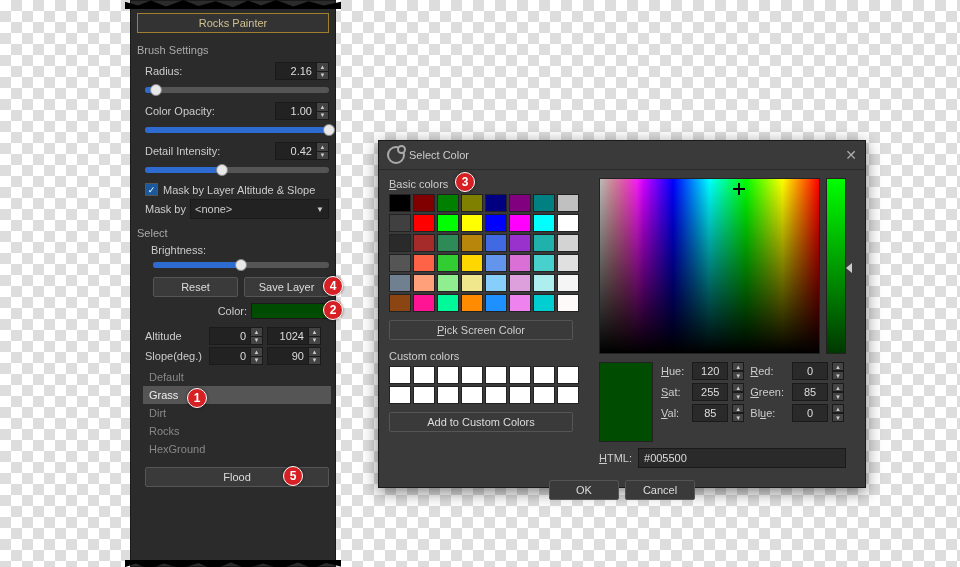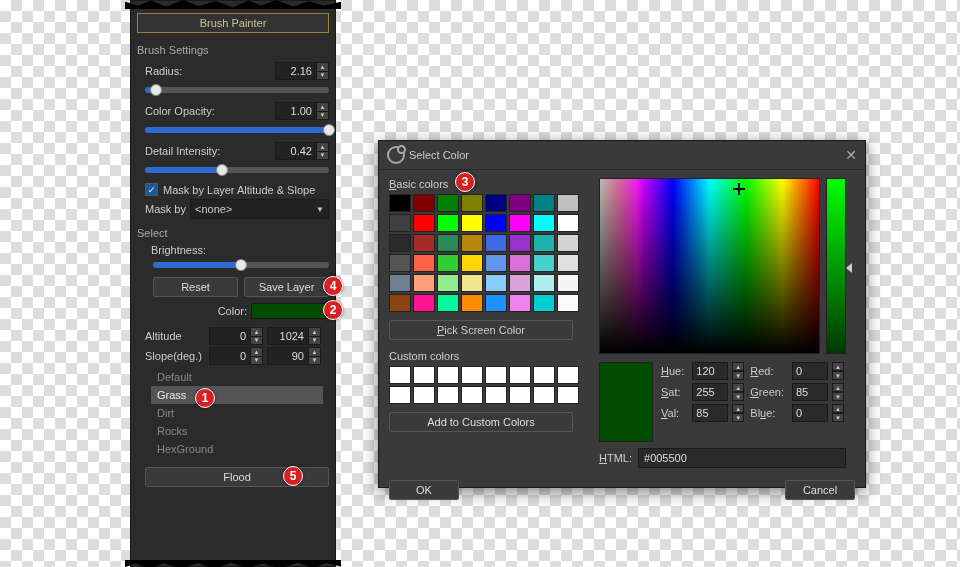--- a/index.html
+++ b/index.html
@@ -21,21 +21,21 @@
 .spin .arrows span+span{border-top:1px solid #1a1a1a}
 .slider{position:relative;height:6px;background:#555;border-radius:3px;margin:6px 2px 8px 2px}
 .slider .prog{position:absolute;left:0;top:0;height:100%;background:#2d6bd0;border-radius:3px}
 .slider .thumb{position:absolute;top:50%;width:12px;height:12px;border-radius:50%;background:#e8e8e8;border:1px solid #888;transform:translate(-50%,-50%)}
 .chk{display:flex;align-items:center;gap:5px;padding:2px}
 .chk .box{width:13px;height:13px;border:1px solid #555;background:#1a5a9c;display:flex;align-items:center;justify-content:center;color:#fff;font-size:9px}
 .dd{display:flex;align-items:center;background:#222;border:1px solid #1a1a1a;height:20px;padding:0 4px}
 .dd .tri{margin-left:auto;font-size:8px}
 .btn{background:#3a3a3a;border:1px solid #555;padding:3px 6px;text-align:center;cursor:pointer;border-radius:2px;color:#ddd}
 .swatch{width:78px;height:16px;background:#004c00;border:1px solid #1a1a1a}
-.layerlist{margin:2px 8px;display:flex;flex-direction:column}
+.layerlist{margin:2px 0;display:flex;flex-direction:column}
 .layerlist .item{padding:3px 6px;color:#888;cursor:pointer}
 .layerlist .item.sel{background:#555;color:#eee}
 .subgrp{margin-left:8px}
 .badge{position:absolute;width:20px;height:20px;border-radius:50%;background:#d62024;color:#fff;font-weight:bold;font-size:12px;display:flex;align-items:center;justify-content:center;border:1px solid #fff;box-shadow:0 0 3px rgba(0,0,0,.6);z-index:20}
 
 .dlg{position:absolute;left:378px;top:140px;width:488px;height:348px;background:#3a3a3a;border:1px solid #1a1a1a;box-shadow:0 4px 15px rgba(0,0,0,.5);display:flex;flex-direction:column}
 .dlg .title{display:flex;align-items:center;gap:4px;padding:5px 8px;background:#3a3a3a;border-bottom:1px solid #2a2a2a}
 .dlg .title .logo{width:18px;height:18px;border-radius:50%;border:2px solid #aaa;position:relative}
 .dlg .title .logo::after{content:"";position:absolute;width:5px;height:5px;border:2px solid #aaa;border-radius:50%;top:-3px;right:-3px;background:#3a3a3a}
 .dlg .title .x{margin-left:auto;font-size:14px;color:#aaa;cursor:pointer}
@@ -55,33 +55,33 @@
 .gradbox .cross::before,.gradbox .cross::after{content:"";position:absolute;background:#000}
 .gradbox .cross::before{left:5px;top:0;width:2px;height:12px}
 .gradbox .cross::after{top:5px;left:0;height:2px;width:12px}
 .huebar{width:20px;border:1px solid #222;background:linear-gradient(to bottom,#00ff00,#003800);position:relative}
 .huebar .arrow{position:absolute;right:-7px;top:48%;width:0;height:0;border-top:5px solid transparent;border-bottom:5px solid transparent;border-right:6px solid #ccc}
 .below{display:flex;gap:8px}
 .preview{width:54px;height:80px;background:#004c00;border:1px solid #222}
 .inputs{flex:1;display:grid;grid-template-columns:auto 36px 14px auto 36px 14px;gap:3px 4px;align-content:start}
 .inputs label{padding-top:3px}
 .inputs label u{text-decoration:underline}
-.numin{background:#2a2a2a;border:1px solid #1a1a1a;height:18px;color:#ddd;text-align:left;padding:0 3px;font-size:11px}
+.numin{background:#2a2a2a;border:1px solid #1a1a1a;height:18px;color:#ddd;text-align:center;padding:0 3px;font-size:11px}
 .sarrows{width:12px;height:18px;display:flex;flex-direction:column}
 .sarrows span{flex:1;background:#444;border:1px solid #1a1a1a;display:flex;align-items:center;justify-content:center;font-size:6px;cursor:pointer}
 .htmlrow{display:flex;align-items:center;gap:6px;margin-top:6px}
 .htmlrow input{flex:1;background:#2a2a2a;border:1px solid #1a1a1a;height:20px;color:#ddd;padding:0 5px;font-size:11px}
-.dlg .buttons{display:flex;gap:6px;justify-content:space-between;padding:6px 10px 10px 10px}
+.dlg .buttons{display:flex;gap:6px;justify-content:center;padding:6px 10px 10px 10px}
 .dlg .buttons .btn{width:70px}
 </style>
 </head>
 <body>
 
 <div class="panel">
-  <div class="tabhdr">Brush Painter</div>
+  <div class="tabhdr">Rocks Painter</div>
 
   <div class="grouplbl">Brush Settings</div>
 
   <div class="subgrp">
     <div class="row">
       <span class="lbl">Radius:</span>
       <span class="fill"></span>
       <div class="spin">
         <input value="2.16" style="">
         <div class="arrows">

